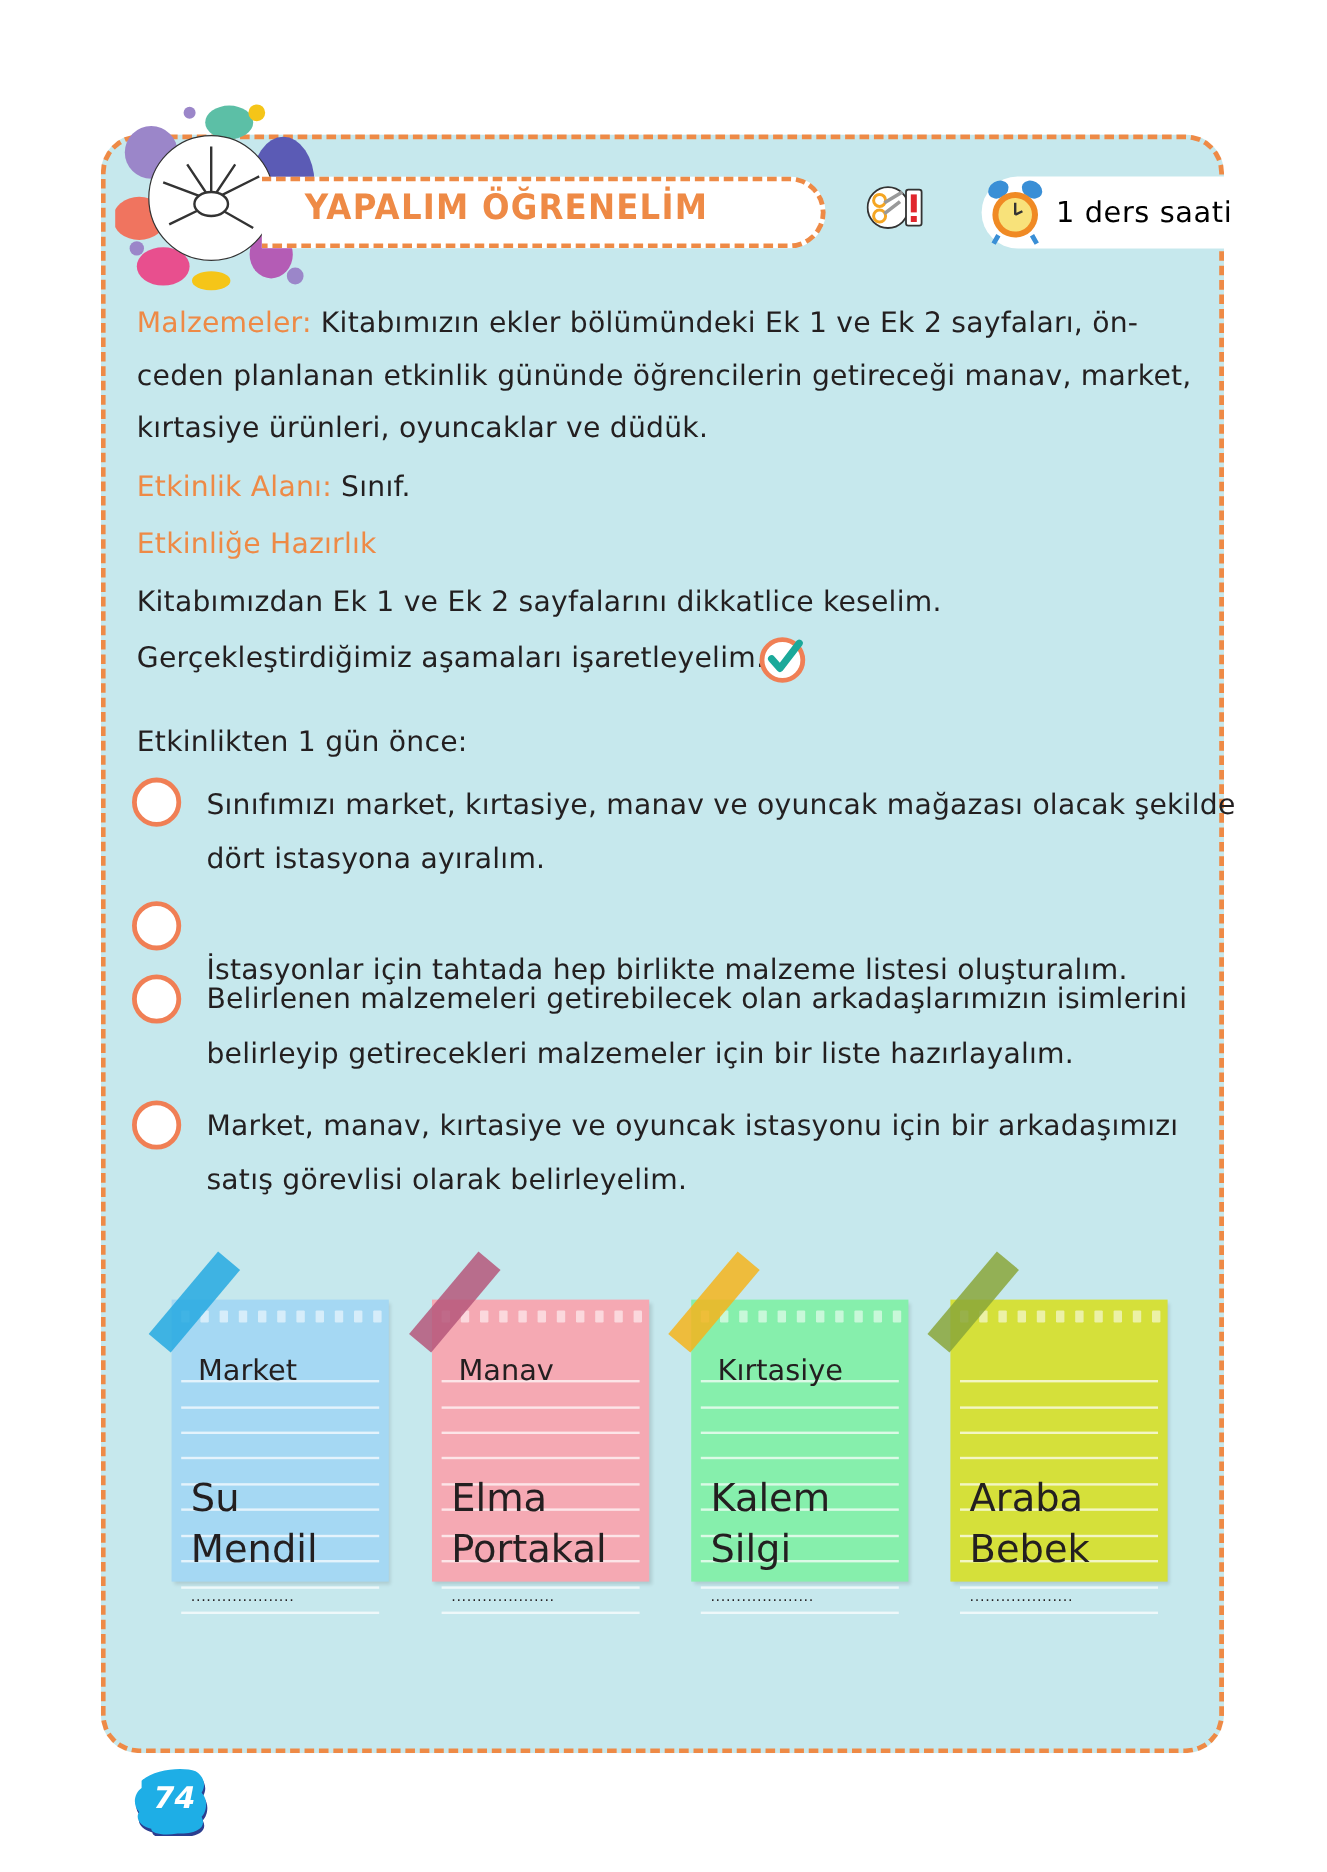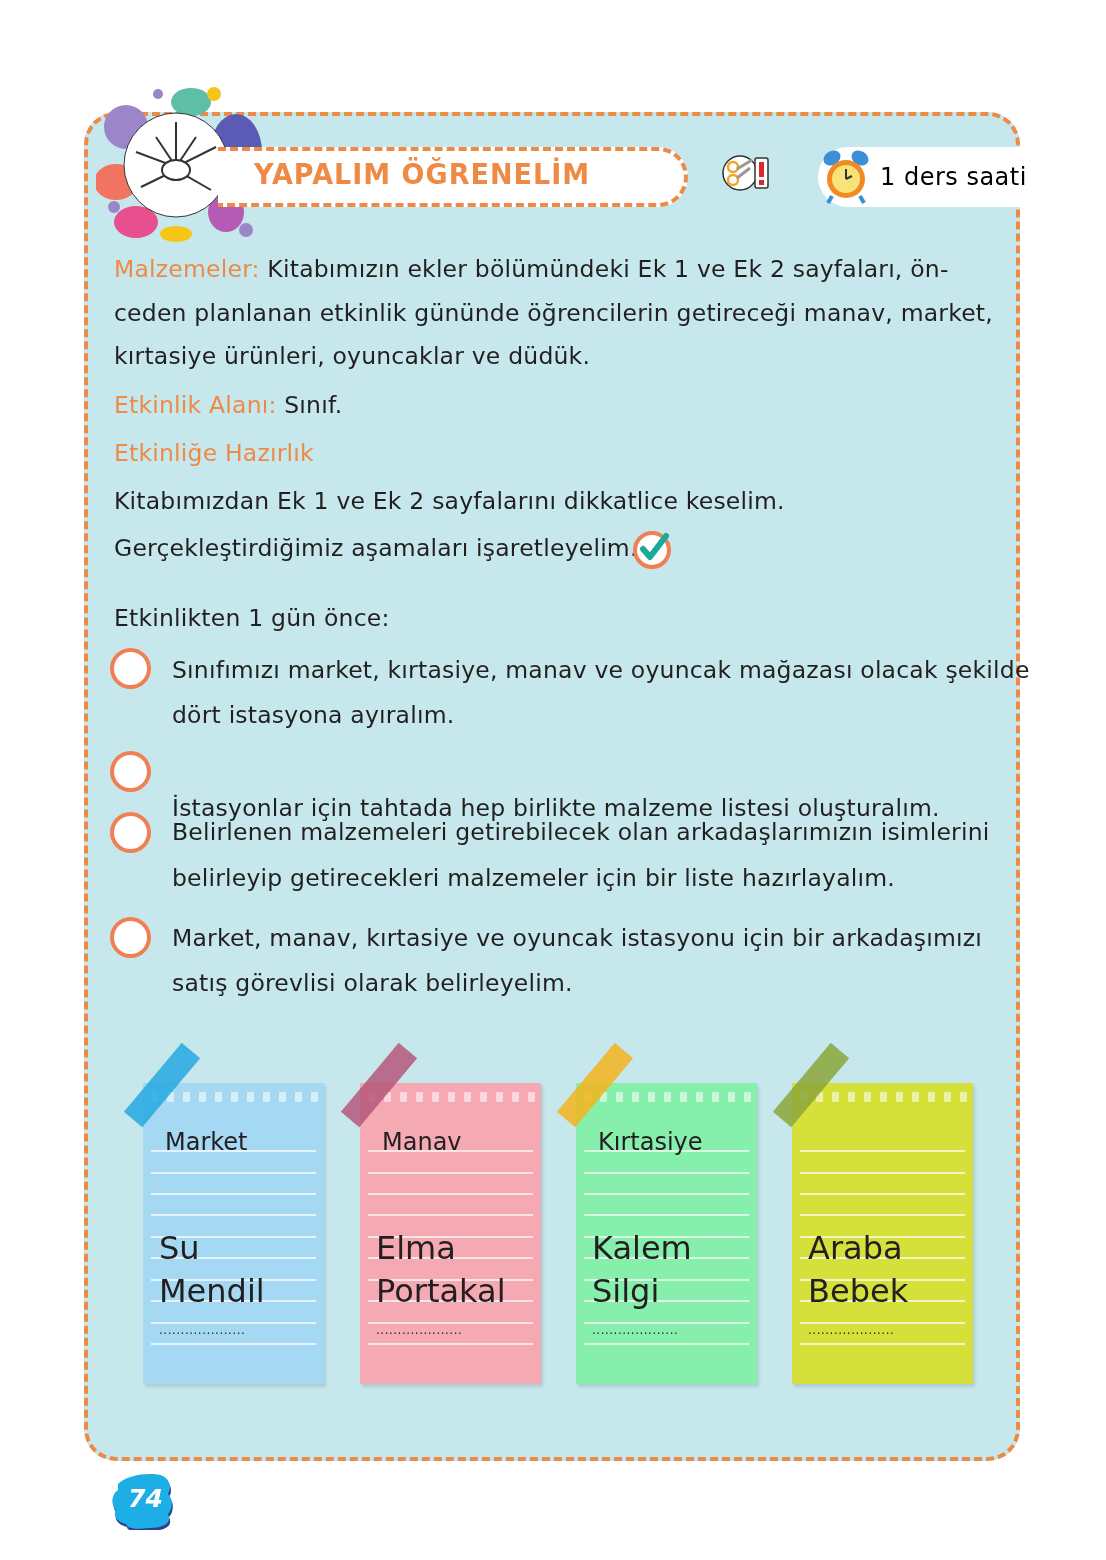--- a/index.html
+++ b/index.html
@@ -46,21 +46,21 @@
   .orange { color: #ee8a46; }
   .item-text { left: 172px; }
   .radio-circle {
     position: absolute; width: 33px; height: 33px; border-radius: 50%;
     border: 4px solid #f07f55; background: #ffffff; box-sizing: content-box;
   }
   .check-icon { position: absolute; left: 630px; top: 527px; width: 44px; height: 44px; }
 
   
   .card {
-    position: absolute; top: 1083px; width: 181px; height: 301px;
+    position: absolute; top: 1083px; width: 181px; height: 235px;
     box-shadow: 2px 3px 3px rgba(0,0,0,0.12);
   }
   .card .holes {
     position: absolute; left: 8px; right: 6px; top: 9px; height: 10px;
     display: flex; justify-content: space-between;
   }
   .card .hole { width: 7px; height: 10px; background: rgba(255,255,255,0.55); border-radius: 1px; }
   .card .rule {
     position: absolute; left: 8px; right: 8px; height: 2px; background: rgba(255,255,255,0.7);
   }

